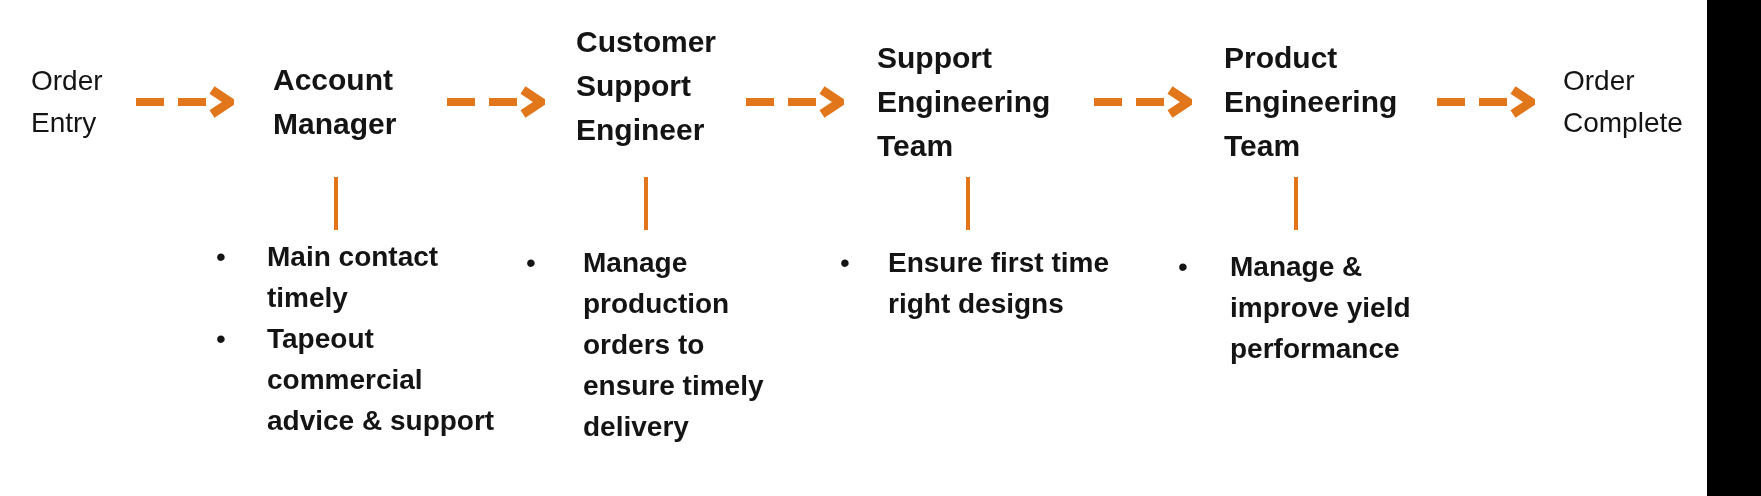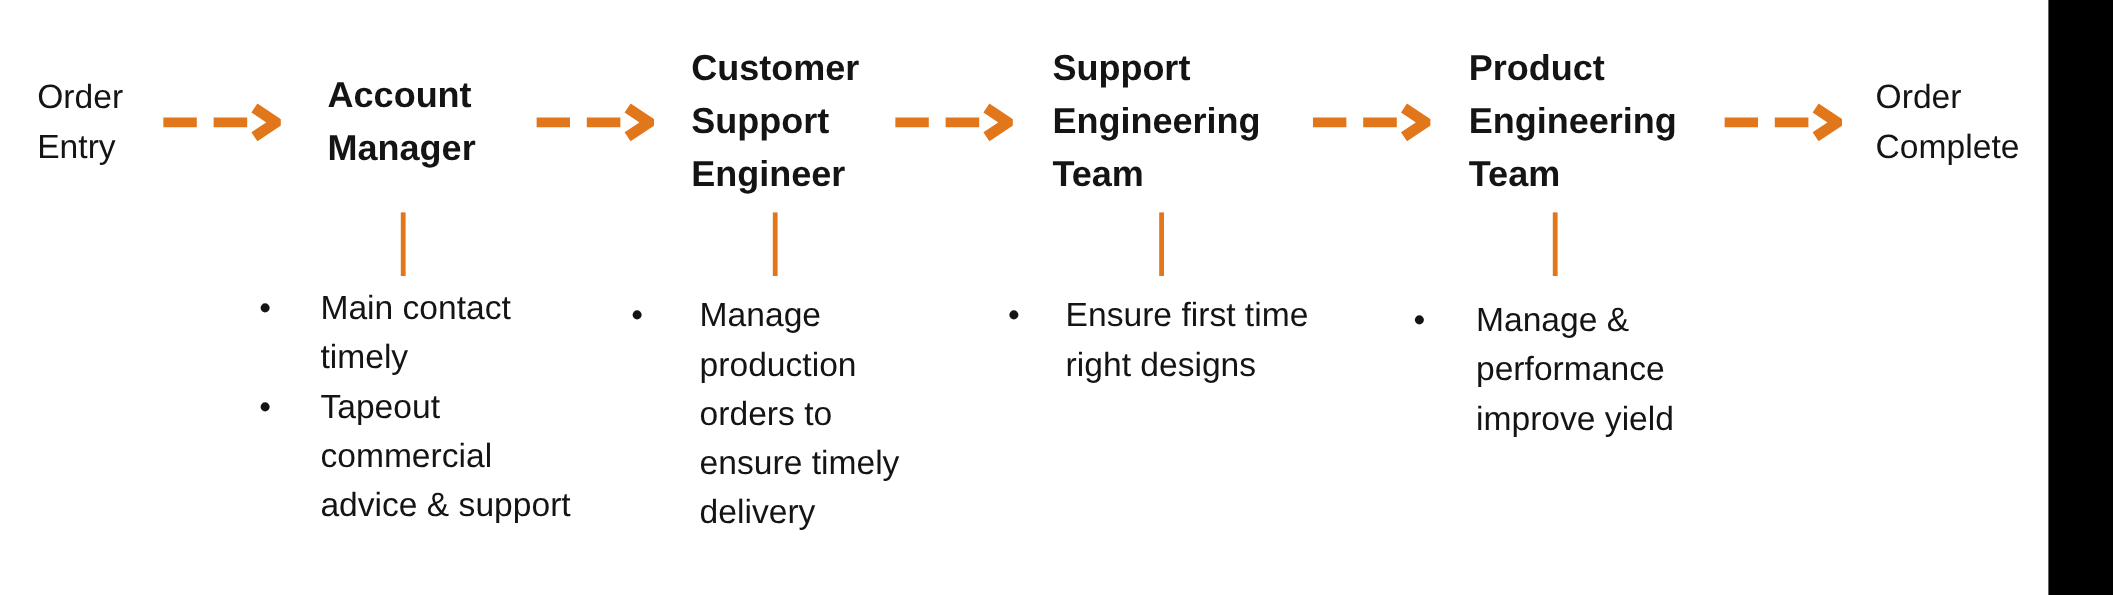--- a/index.html
+++ b/index.html
@@ -13,21 +13,21 @@
   }
   .node{position:absolute;white-space:nowrap;}
   .node .nline{display:block;}
   .plain{font-size:28px;line-height:42px;font-weight:400;}
   .title{font-size:30px;line-height:44px;font-weight:700;}
   .arrow{position:absolute;top:86px;width:98px;height:32px;}
   .vline{position:absolute;top:177px;width:4px;height:53px;background:var(--accent,#e2761b);}
   .bullet-group{position:absolute;font-size:28px;line-height:41px;}
   .bullet-item{display:flex;align-items:flex-start;}
   .bullet-marker{flex:0 0 auto;}
-  .bullet-lines{flex:0 0 auto;}
+  .bullet-lines{flex:0 0 auto;font-weight:bold;}
   .bullet-lines div{white-space:nowrap;}
   .right-bar{position:absolute;top:0;height:496px;background:var(--bar_black,#000);}
 </style>
 </head>
 <body>
 
 <div class="canvas">
 
   <div class="node plain" style="left:31px;top:60px">
     <span class="nline">Order</span>
@@ -42,21 +42,21 @@
   <div class="node title" style="left:273px;top:58px">
     <span class="nline">Account</span>
     <span class="nline">Manager</span>
   </div>
 
   <svg class="arrow" style="left:447px" viewBox="0 0 98 32">
     <line x1="0" y1="16" x2="70" y2="16" stroke-width="8" stroke-dasharray="28 14" stroke="#E2761B"></line>
     <path d="M76,4 L94,16 L76,28" fill="none" stroke-width="9" stroke-linejoin="miter" stroke="#E2761B"></path>
   </svg>
 
-  <div class="node title" style="left:576px;top:36px">
+  <div class="node title" style="left:576px;top:20px">
     <span class="nline">Customer</span>
     <span class="nline">Support</span>
     <span class="nline">Engineer</span>
   </div>
 
   <svg class="arrow" style="left:746px" viewBox="0 0 98 32">
     <line x1="0" y1="16" x2="70" y2="16" stroke-width="8" stroke-dasharray="28 14" stroke="#E2761B"></line>
     <path d="M76,4 L94,16 L76,28" fill="none" stroke-width="9" stroke-linejoin="miter" stroke="#E2761B"></path>
   </svg>
 
@@ -131,21 +131,21 @@
         <div>right designs</div>
       </div>
     </div>
   </div>
 
   <div class="bullet-group" style="left:1178px;top:246px">
     <div class="bullet-item">
       <span class="bullet-marker" style="width:52px">•</span>
       <div class="bullet-lines">
         <div>Manage &amp;</div>
+        <div>improve yield</div>
         <div>performance</div>
-        <div>improve yield</div>
       </div>
     </div>
   </div>
 
   <div class="right-bar" style="left:1707px;width:54px"></div>
 
 </div>
 
 </body></html>

